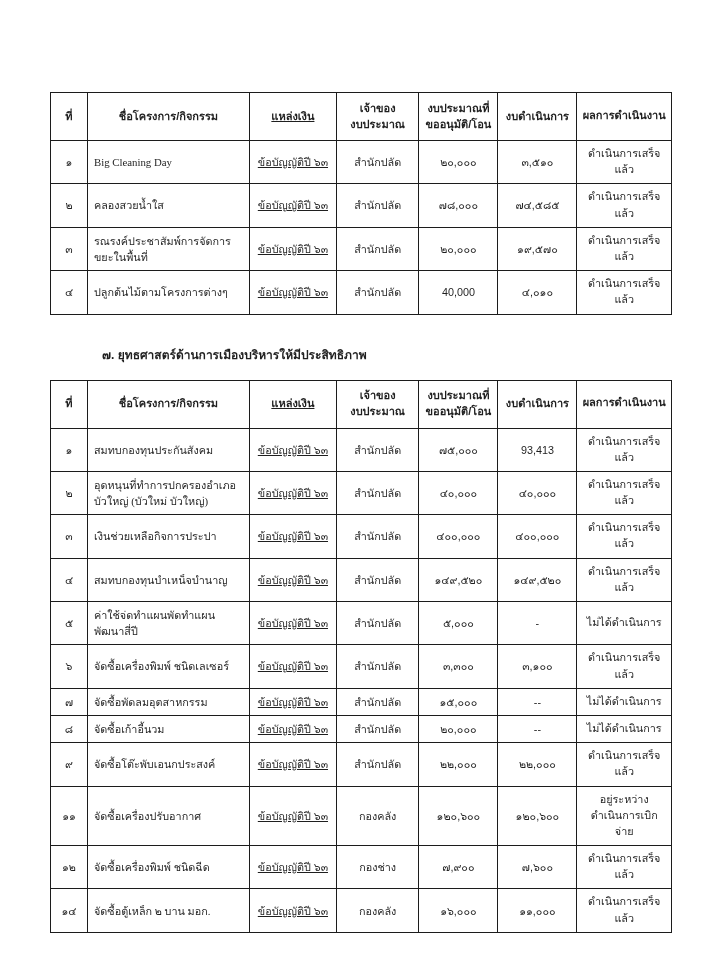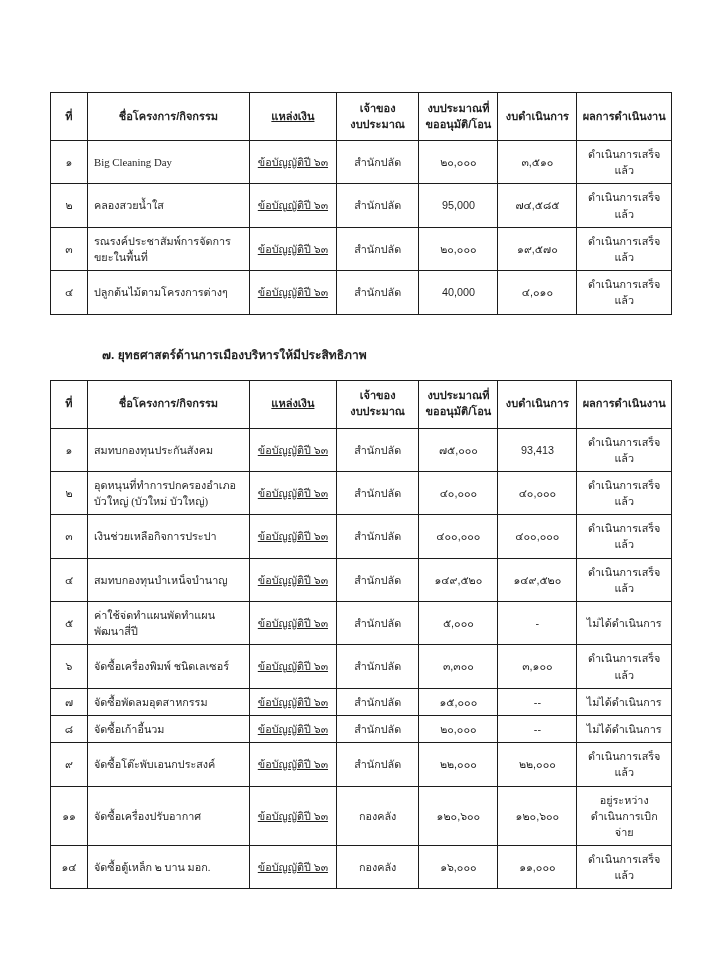--- a/index.html
+++ b/index.html
@@ -49,21 +49,21 @@
     padding: 5px 6px;
     text-align: center;
   }
   table.report td.col1 { text-align: left; font-family: Liberation Serif, serif; }
   .col0 { width: 5.3%; }
   .col1 { width: 27.0%; }
   .col2 { width: 14.0%; text-decoration: underline; }
   .col3 { width: 13.2%; }
   .col4 { width: 12.6%; }
   .col5 { width: 12.6%; }
-  .col6 { width: 15.3%; }
+  .col6 { width: 15.3%; font-family: Liberation Mono, monospace; }
   .section-title {
     font-size: 12px;
     font-weight: bold;
     color: #1f1f1f;
     margin: 30px 0 16px 0;
     padding-left: 52px;
   }
 </style>
 </head>
 <body>
@@ -92,21 +92,21 @@
           <td class="col3">สำนักปลัด</td>
           <td class="col4">๒๐,๐๐๐</td>
           <td class="col5">๓,๕๑๐</td>
           <td class="col6">ดำเนินการเสร็จแล้ว</td>
         </tr>
         <tr>
           <td class="col0">๒</td>
           <td class="col1">คลองสวยน้ำใส</td>
           <td class="col2">ข้อบัญญัติปี ๖๓</td>
           <td class="col3">สำนักปลัด</td>
-          <td class="col4">95,000</td>
+          <td class="col4">๗๘,๐๐๐</td>
           <td class="col5">๗๔,๕๘๕</td>
           <td class="col6">ดำเนินการเสร็จแล้ว</td>
         </tr>
         <tr>
           <td class="col0">๓</td>
           <td class="col1">รณรงค์ประชาสัมพ์การจัดการขยะในพื้นที่</td>
           <td class="col2">ข้อบัญญัติปี ๖๓</td>
           <td class="col3">สำนักปลัด</td>
           <td class="col4">๒๐,๐๐๐</td>
           <td class="col5">๑๙,๕๗๐</td>
@@ -226,20 +226,29 @@
           <td class="col0">๑๑</td>
           <td class="col1">จัดซื้อเครื่องปรับอากาศ</td>
           <td class="col2">ข้อบัญญัติปี ๖๓</td>
           <td class="col3">กองคลัง</td>
           <td class="col4">๑๒๐,๖๐๐</td>
           <td class="col5">๑๒๐,๖๐๐</td>
           <td class="col6">อยู่ระหว่าง
 ดำเนินการเบิกจ่าย</td>
         </tr>
         <tr>
+          <td class="col0">๑๒</td>
+          <td class="col1">จัดซื้อเครื่องพิมพ์ ชนิดฉีด</td>
+          <td class="col2">ข้อบัญญัติปี ๖๓</td>
+          <td class="col3">กองช่าง</td>
+          <td class="col4">๗,๙๐๐</td>
+          <td class="col5">๗,๖๐๐</td>
+          <td class="col6">ดำเนินการเสร็จแล้ว</td>
+        </tr>
+        <tr>
           <td class="col0">๑๔</td>
           <td class="col1">จัดซื้อตู้เหล็ก ๒ บาน มอก.</td>
           <td class="col2">ข้อบัญญัติปี ๖๓</td>
           <td class="col3">กองคลัง</td>
           <td class="col4">๑๖,๐๐๐</td>
           <td class="col5">๑๑,๐๐๐</td>
           <td class="col6">ดำเนินการเสร็จแล้ว</td>
         </tr>
       </tbody>
   </table>

